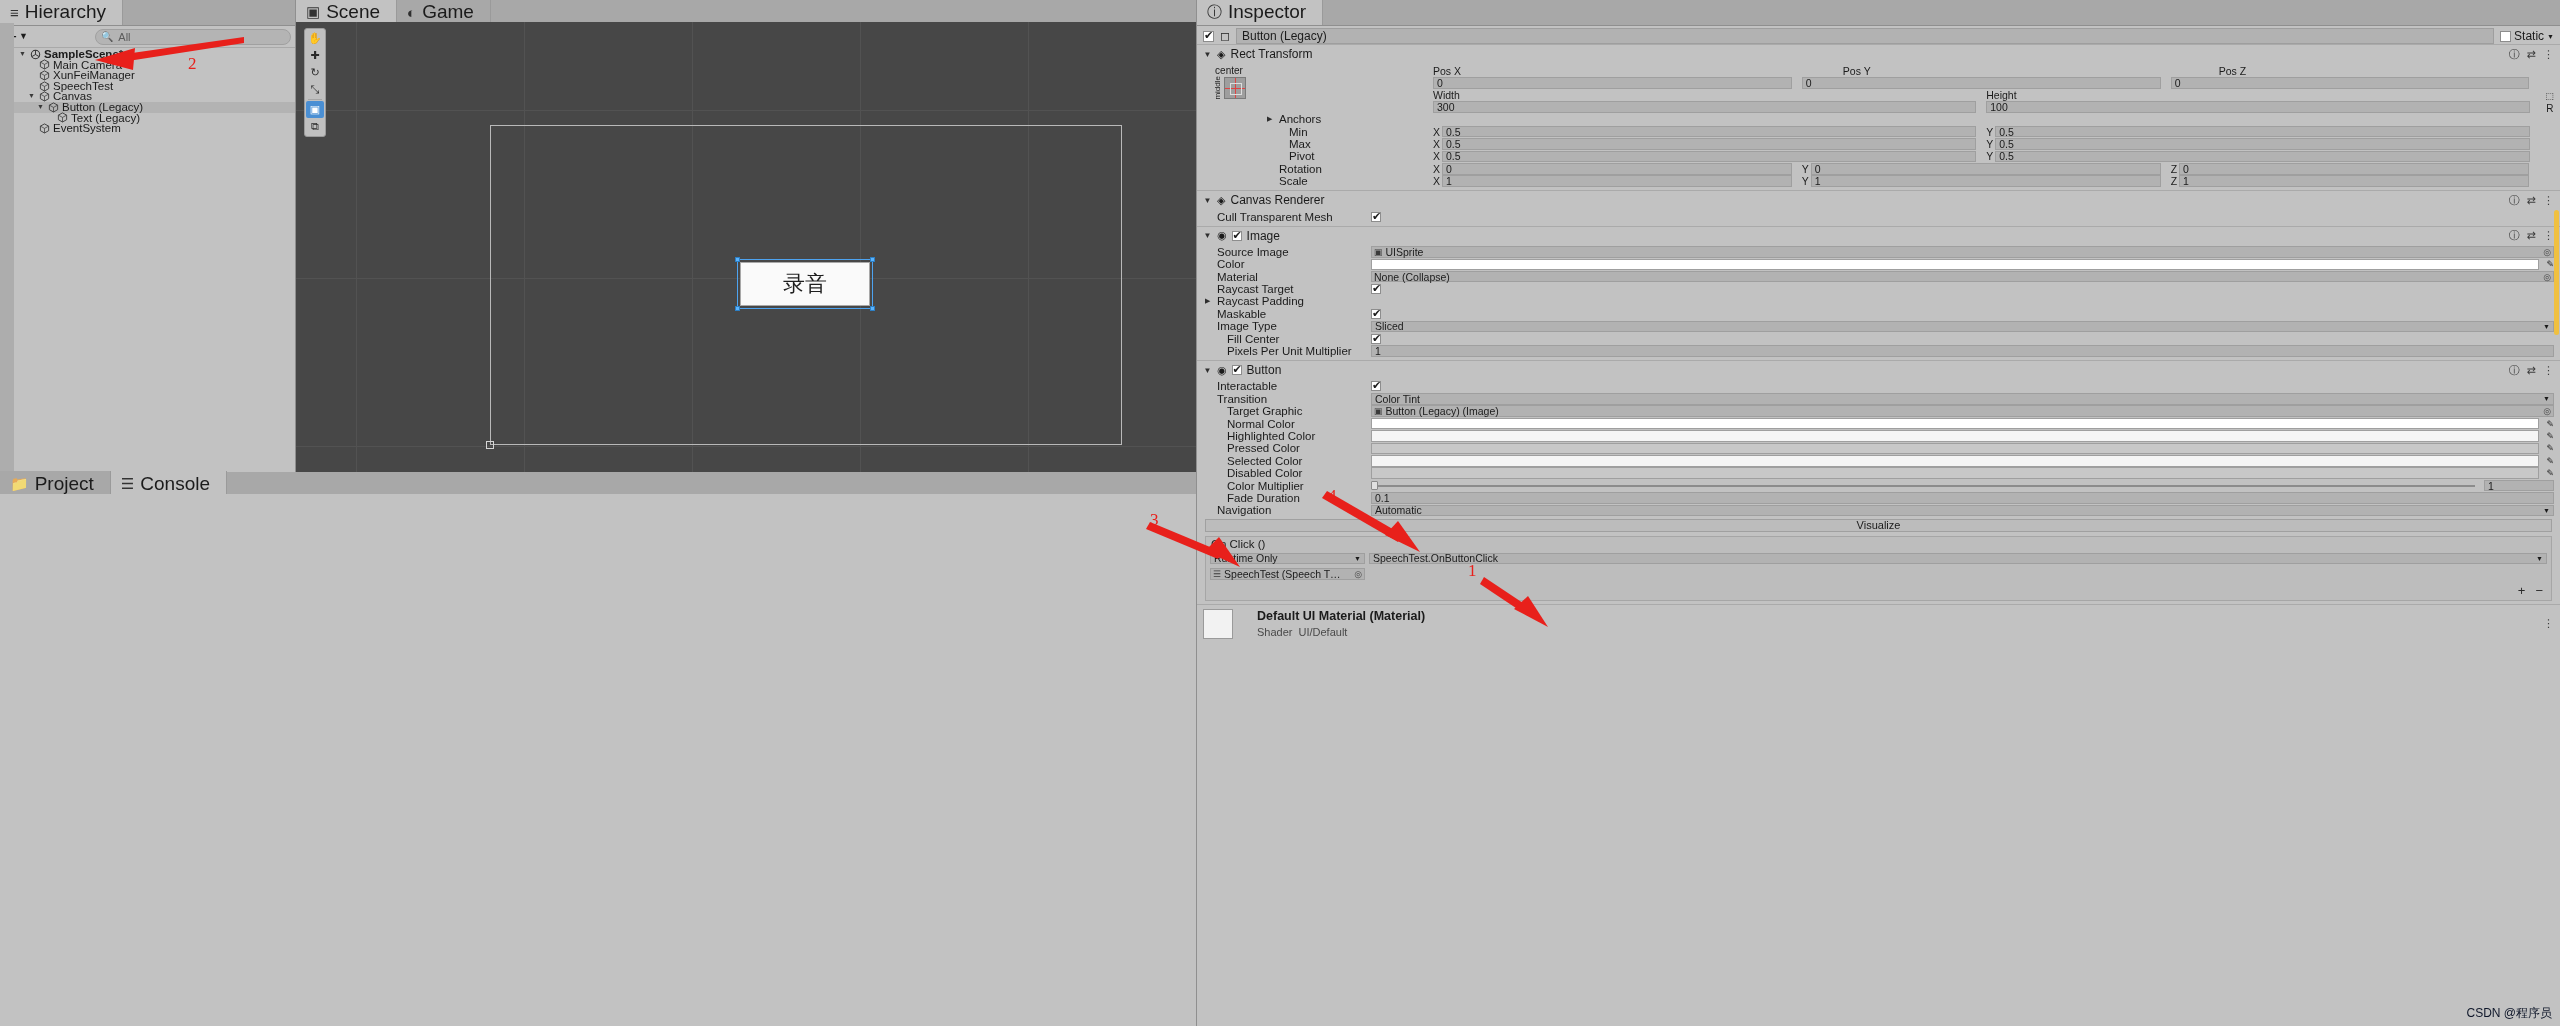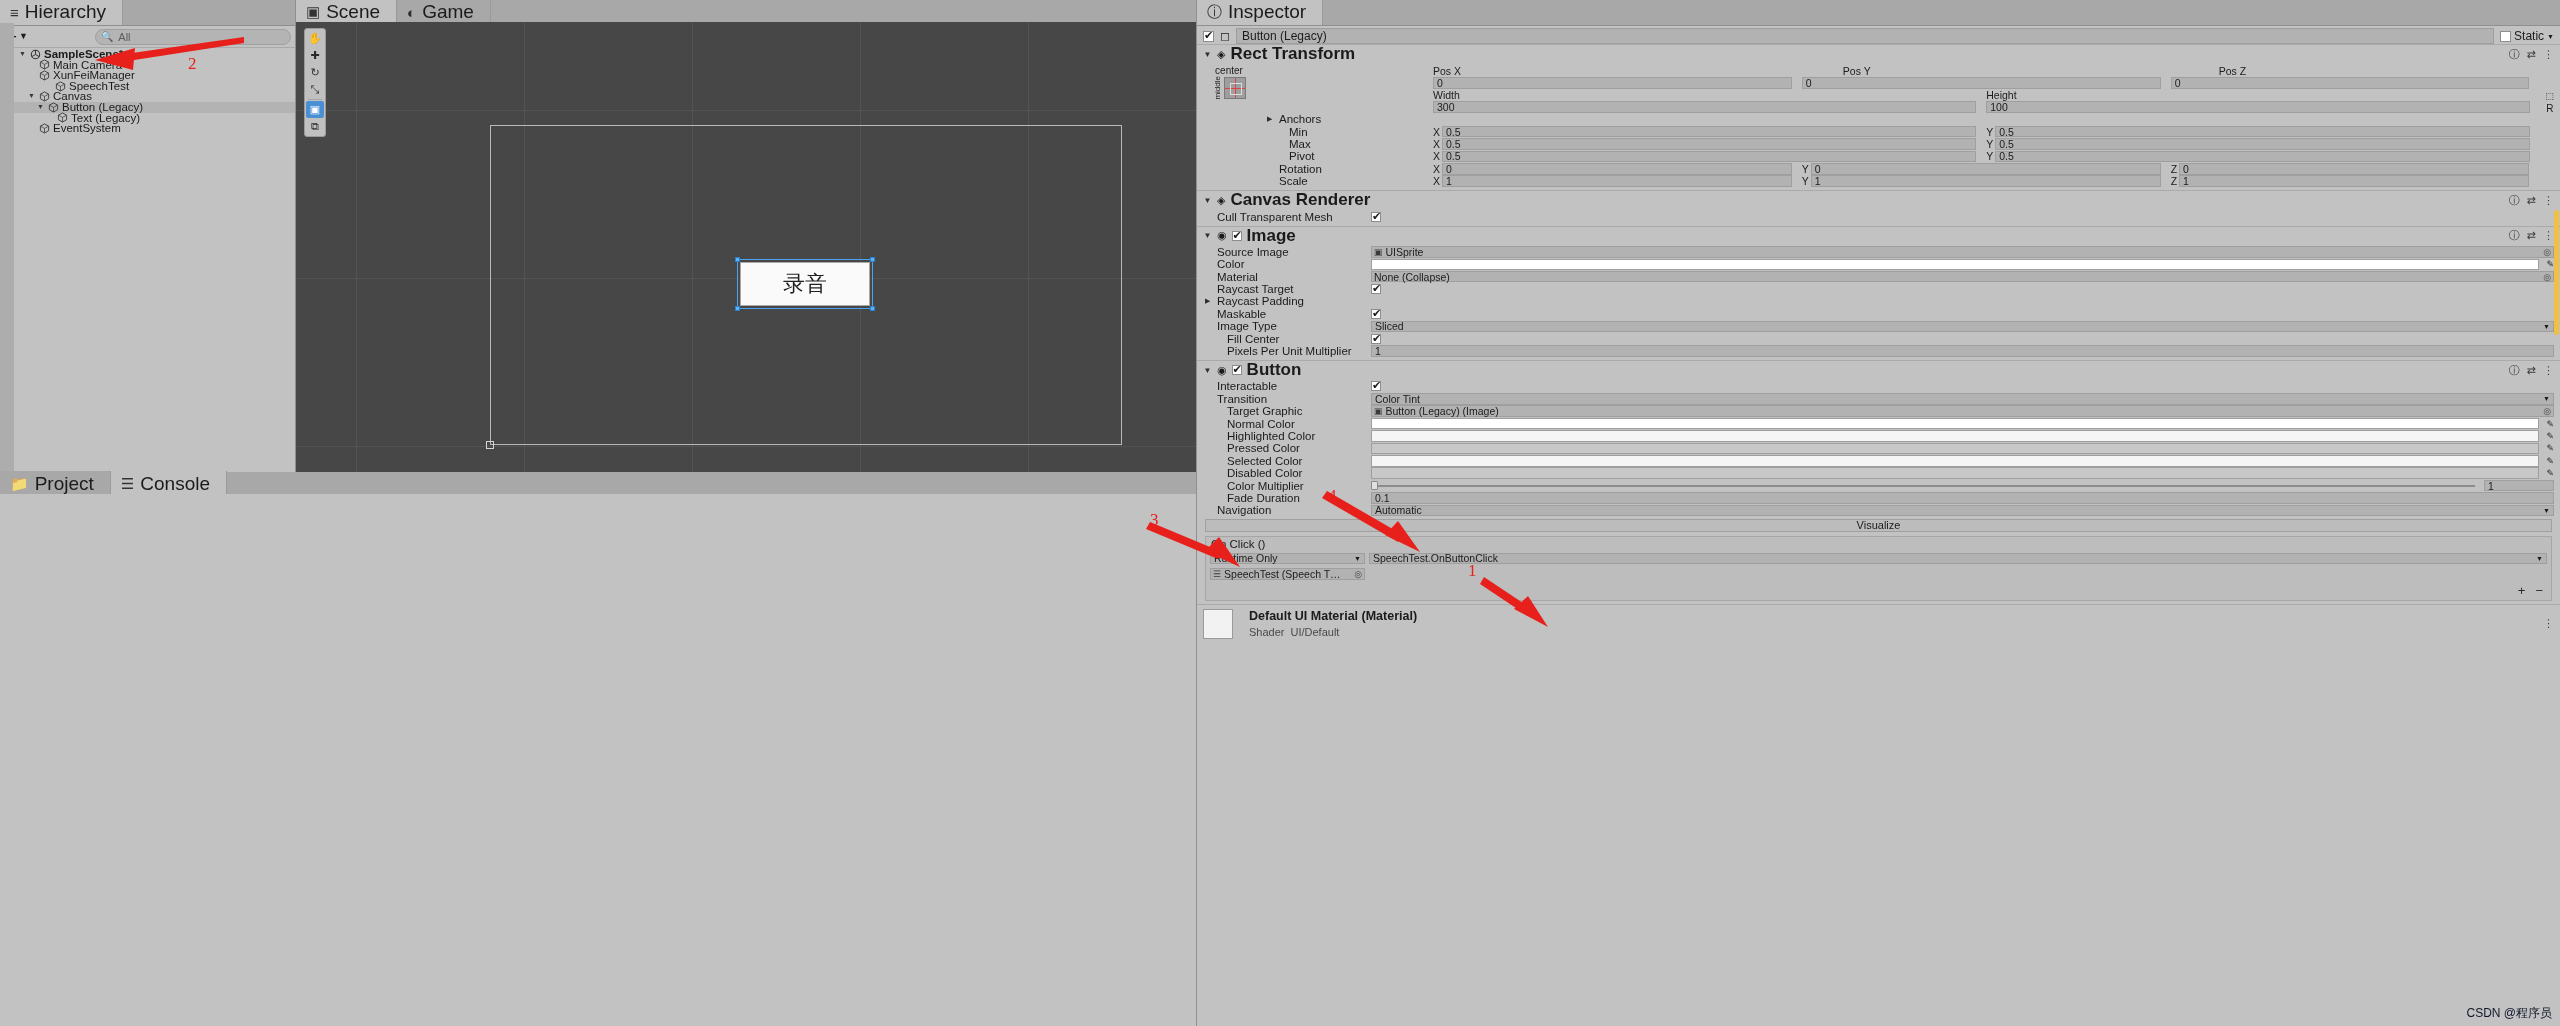--- a/index.html
+++ b/index.html
@@ -118,21 +118,21 @@
   .i-row2 { display:flex; align-items:center; gap:6px; height:17px; padding:1px 6px; }
   .lbl { font-size:12px; color:#1b1b1b; }
   .dd { height:15px; background:#b2b2b2; border:1px solid #9e9e9e; display:flex;
         align-items:center; justify-content:space-between; padding:0 4px; font-size:11.5px; }
   .dd .car { font-size:7px; color:#3b3b3b; }
 
   .comp { border-top:1px solid #aaa; }
   .comp-head { height:18px; display:flex; align-items:center; gap:5px;
                padding:0 6px; background:#c2c2c2; }
   .comp-head .foldout { font-size:8px; width:9px; text-align:center; color:#2e2e2e; }
-  .comp-head .ctitle { font-size:17px; font-weight:bold; }
+  .comp-head .ctitle { font-size:12px; font-weight:normal; }
   .comp-head .chelp { margin-left:auto; display:flex; gap:7px; align-items:center;
                       font-size:11px; color:#3c3c3c; }
   .comp-body { padding:1px 0 3px 0; }
 
   .prow { display:flex; align-items:center; height:12.4px; padding:0 6px 0 8px; gap:4px; }
   .prow .pname { width:150px; font-size:11.5px; color:#1b1b1b; flex:0 0 auto;
                  white-space:nowrap; overflow:hidden; }
   .prow .pname.ind { padding-left:10px; }
   .fold { width:8px; font-size:7px; color:#2e2e2e; flex:0 0 auto; }
   .fold.none { visibility:hidden; }
@@ -157,21 +157,21 @@
 
   .visbtn { height:13px; background:#bcbcbc; border:1px solid #a0a0a0;
             display:flex; align-items:center; justify-content:center;
             font-size:11px; margin:2px 8px 2px 8px; }
   .onclick-box { margin:4px 8px 0 8px; border:1px solid #a6a6a6; background:#bdbdbd; }
   .onclick-head { font-size:11.5px; padding:1px 5px; }
   .oc-row { display:flex; align-items:center; gap:4px; padding:2px 4px; }
   .oc-foot { display:flex; justify-content:flex-end; gap:10px; padding:1px 8px 2px 0;
              font-size:13px; color:#2b2b2b; }
 
-  .mat-block { border-top:1px solid #aaa; padding:4px 6px; display:flex; gap:16px; align-items:center; }
+  .mat-block { border-top:1px solid #aaa; padding:4px 6px; display:flex; gap:24px; align-items:center; }
   .mat-swatch { width:30px; height:30px; background:#f2f2f2; border:1px solid #9a9a9a; }
   .mat-title { font-size:12.5px; font-weight:bold; }
   .mat-shader { display:flex; align-items:center; gap:6px; margin-top:3px; }
   .mat-shader .sl { font-size:11px; color:#4a4a4a; }
 
   .iscroll { position:absolute; right:1px; top:210px; width:5px; height:125px;
              background:#f0c040; border-radius:3px; }
 
   
   .anno { position:absolute; pointer-events:none; }
@@ -226,21 +226,21 @@
         <div class="h-row" style="padding-left: 27px;">
           <span class="arrow none">▼</span>
           <span class="gicon">
             <svg width="11" height="11" viewBox="0 0 12 12">
               <path d="M6 1 L10.5 3.4 L10.5 8.4 L6 10.9 L1.5 8.4 L1.5 3.4 Z" fill="none" stroke="#3a3a3a" stroke-width="1"></path>
               <path d="M1.5 3.4 L6 5.9 L10.5 3.4 M6 5.9 L6 10.9" fill="none" stroke="#3a3a3a" stroke-width="0.8"></path>
             </svg>
           </span>
           <span class="h-label">XunFeiManager</span>
         </div>
-        <div class="h-row" style="padding-left: 11px; margin-left: 32px;">
+        <div class="h-row" style="padding-left: 27px;">
           <span class="arrow none">▼</span>
           <span class="gicon">
             <svg width="11" height="11" viewBox="0 0 12 12">
               <path d="M6 1 L10.5 3.4 L10.5 8.4 L6 10.9 L1.5 8.4 L1.5 3.4 Z" fill="none" stroke="#3a3a3a" stroke-width="1"></path>
               <path d="M1.5 3.4 L6 5.9 L10.5 3.4 M6 5.9 L6 10.9" fill="none" stroke="#3a3a3a" stroke-width="0.8"></path>
             </svg>
           </span>
           <span class="h-label">SpeechTest</span>
         </div>
         <div class="h-row" style="padding-left: 27px;">

